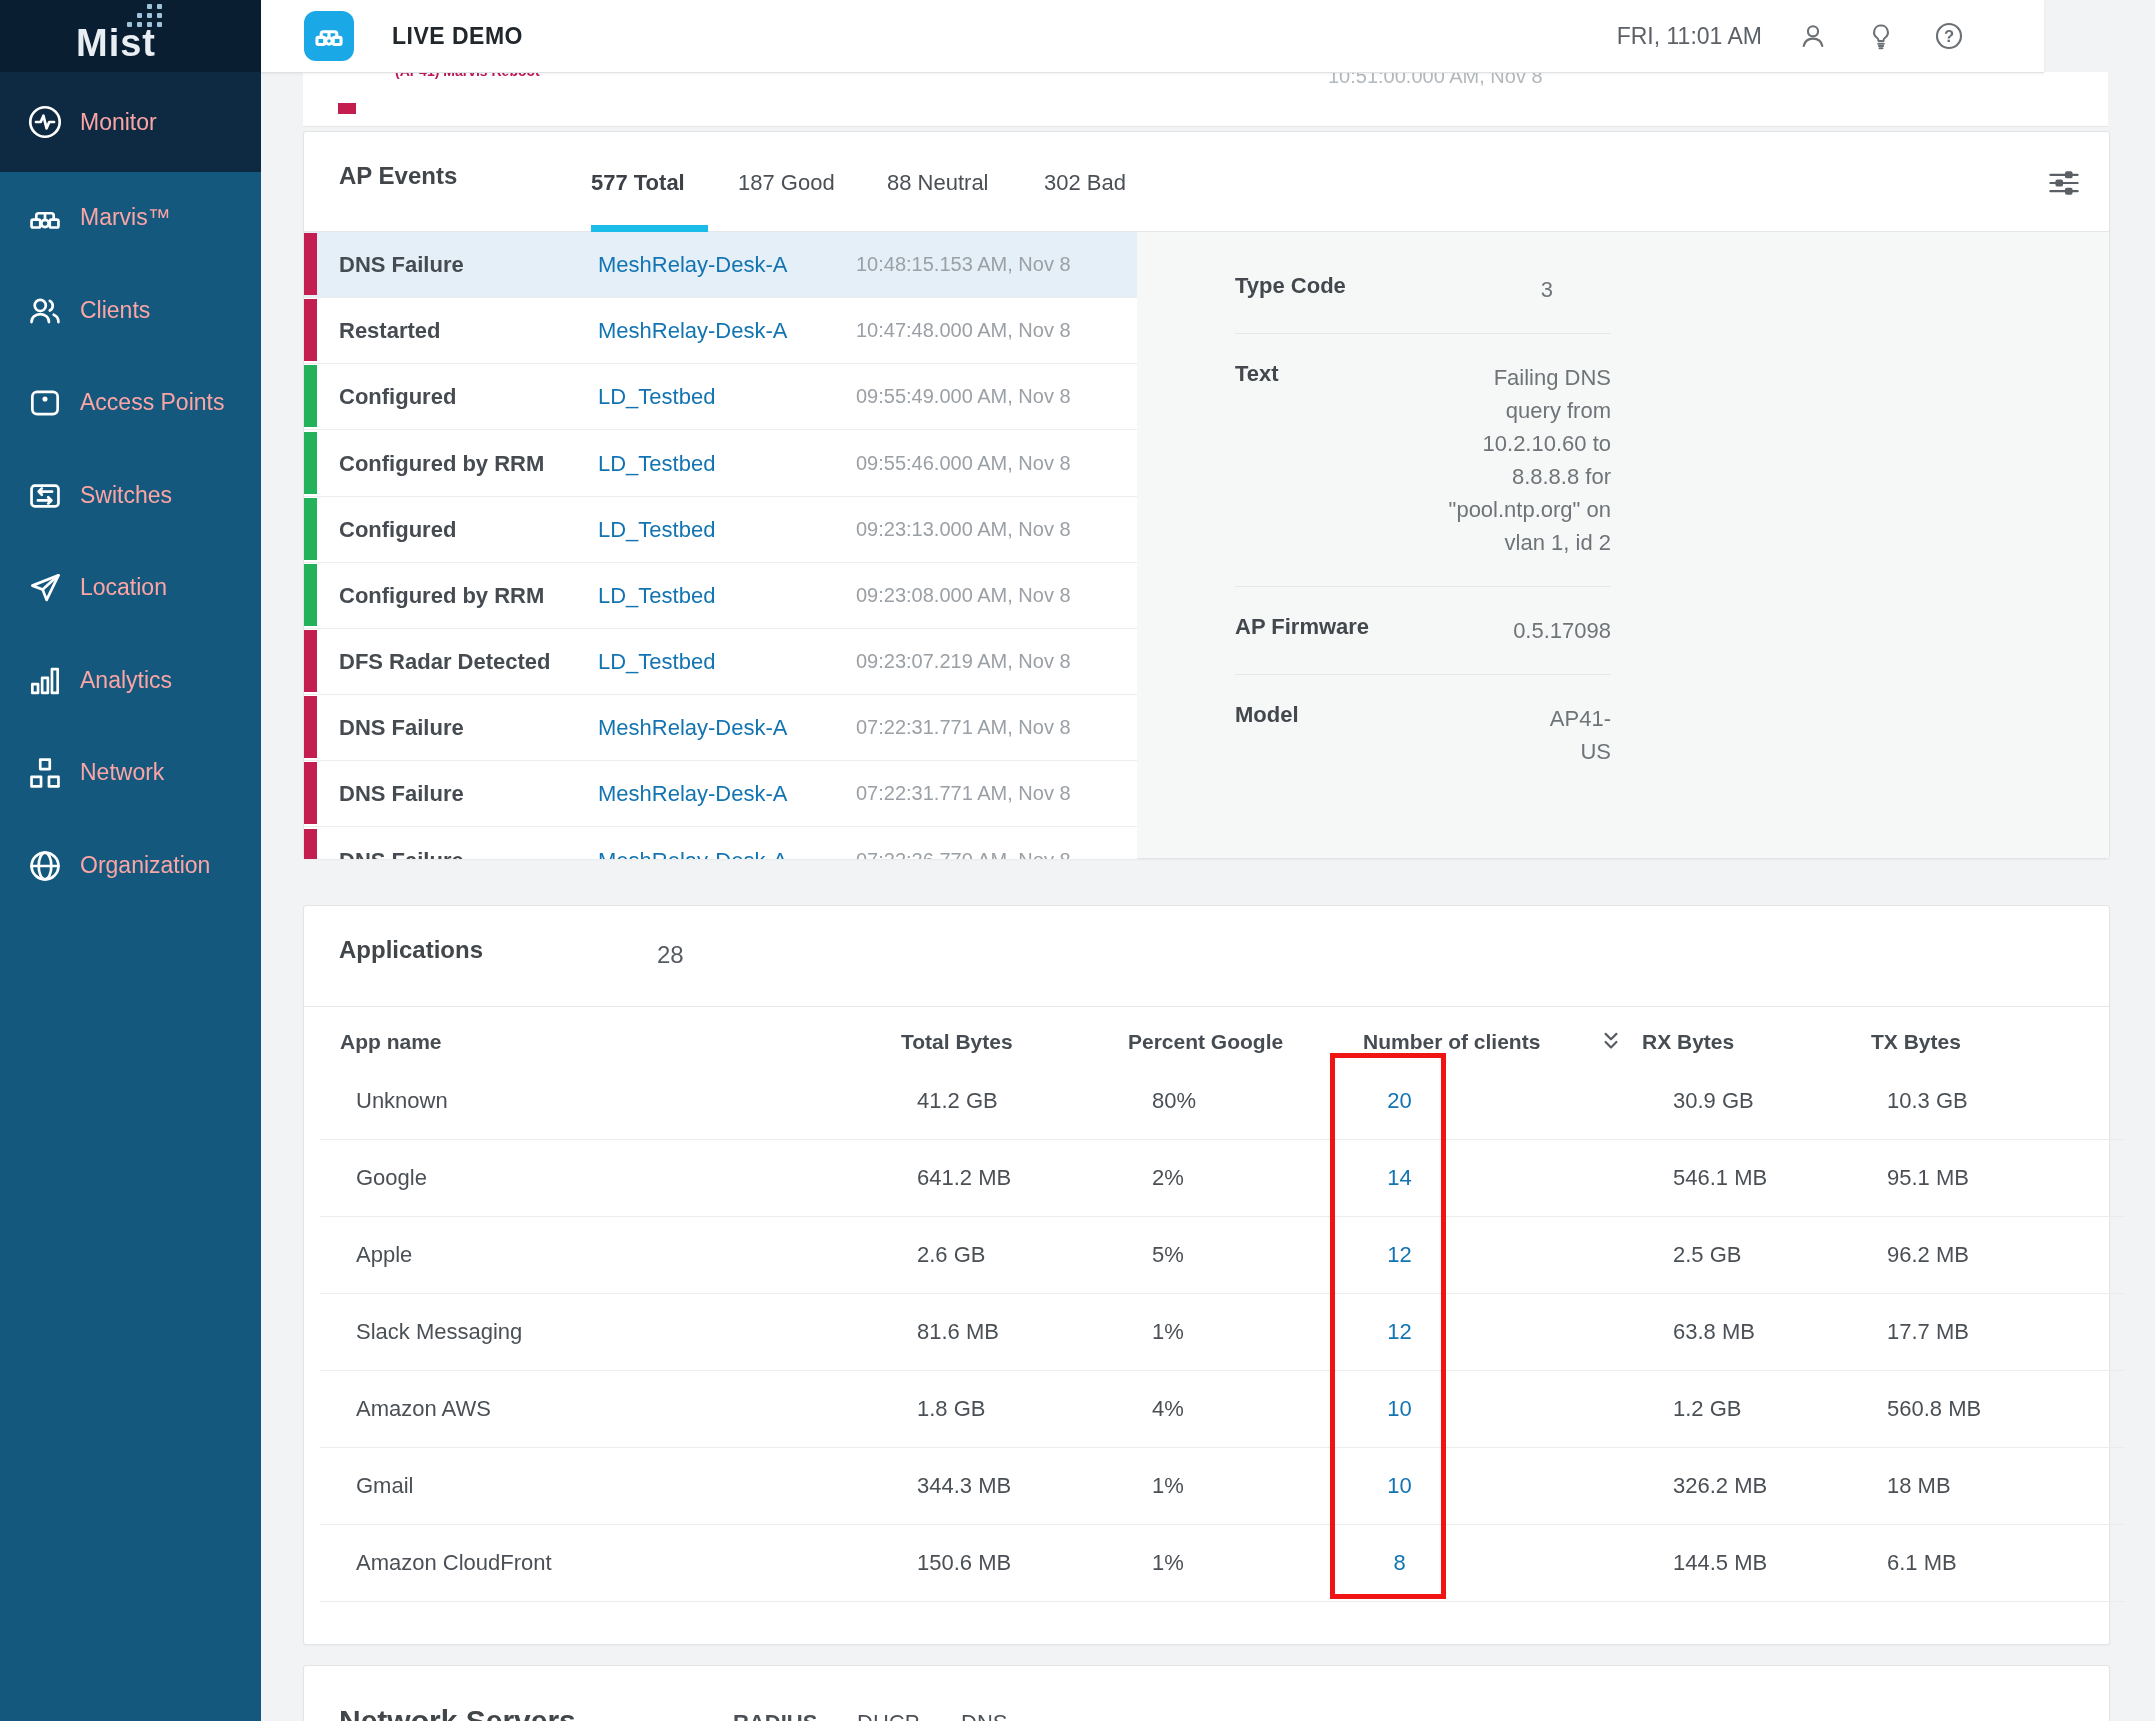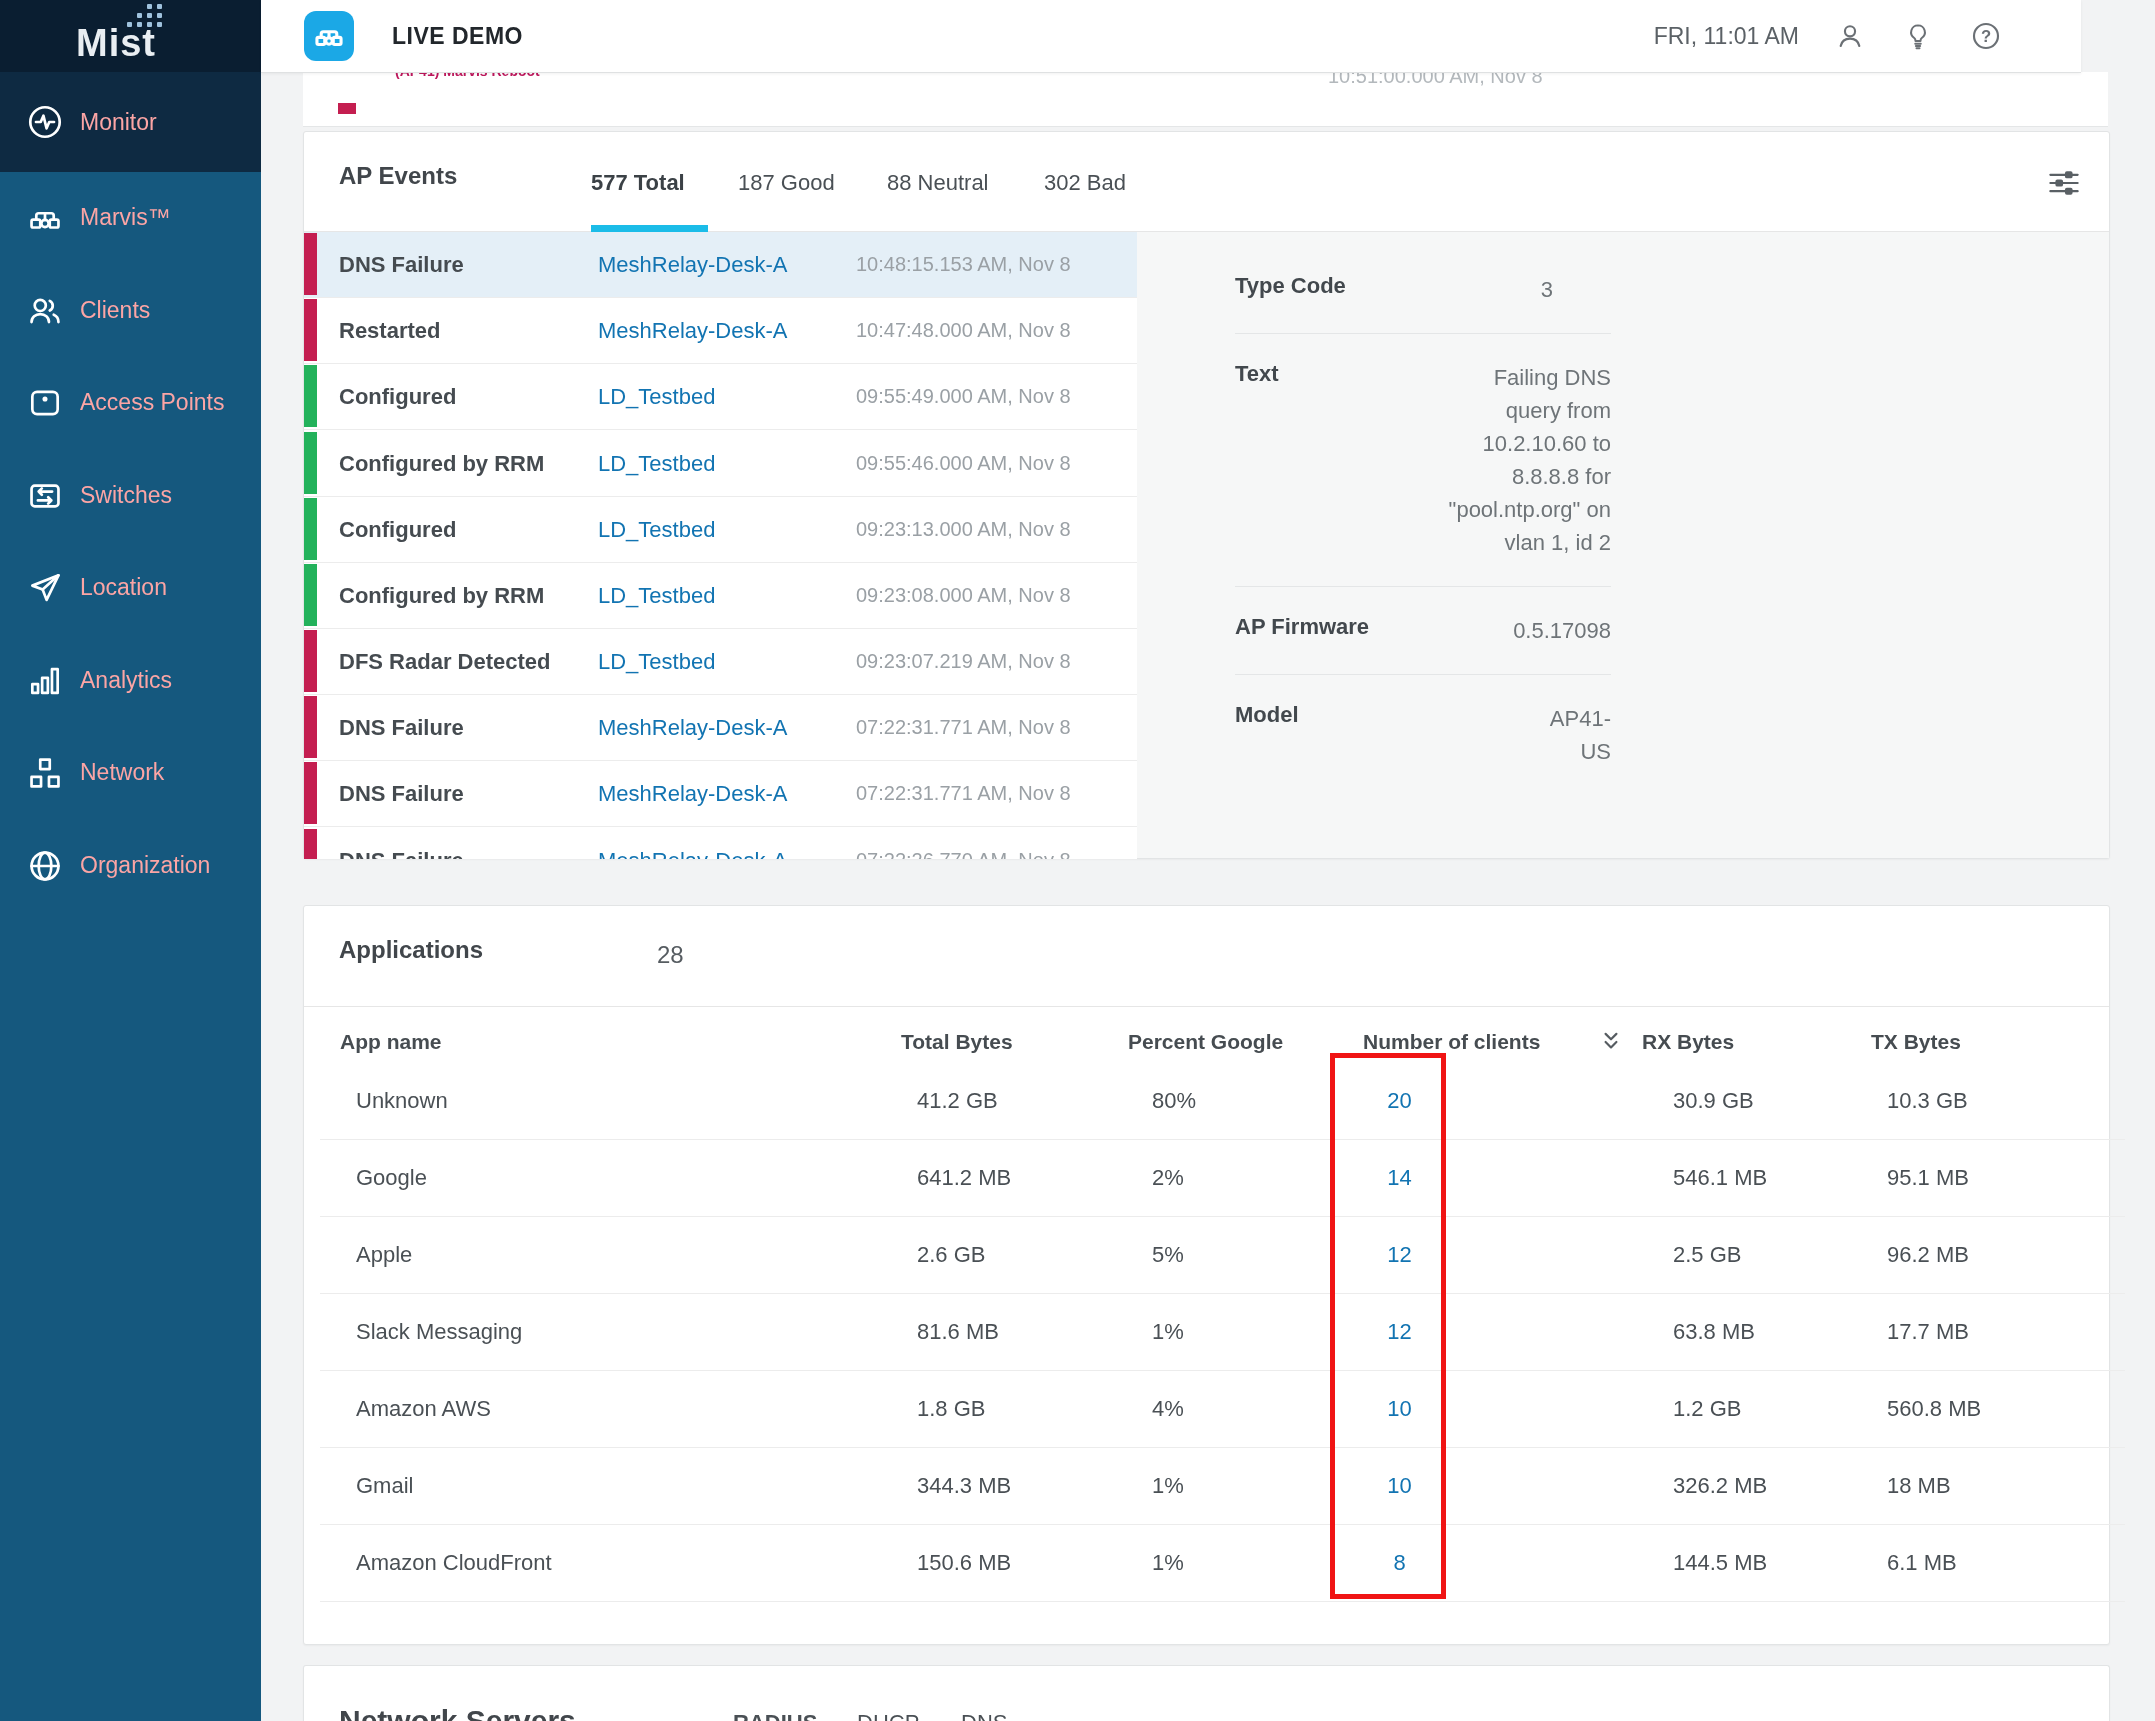--- a/index.html
+++ b/index.html
@@ -11,21 +11,21 @@
   .mist-text{position:absolute;left:76px;top:22px;color:#e9eef2;font-size:38px;font-weight:bold;letter-spacing:1px;}
   .mist-dots{position:absolute;left:127px;top:4px;width:60px;height:26px;}
   .mist-dots i{position:absolute;width:5px;height:5px;border-radius:1px;background:#9fc2dd;}
   .nav-item{position:absolute;left:0;width:261px;height:93px;display:flex;align-items:center;cursor:pointer;}
   .nav-item.active{background:#0e2a42;height:100px;}
   .nav-icon{position:absolute;left:26px;width:38px;height:38px;display:flex;align-items:center;justify-content:center;}
   .nav-label{position:absolute;left:80px;color:#fca5a5;font-size:23px;font-weight:400;white-space:nowrap;text-align:center;}
   .nav-icon svg{stroke:#fff;fill:none;stroke-width:1.7;stroke-linecap:round;stroke-linejoin:round;}
 
   
-  .topbar{position:absolute;left:261px;top:0;width:1783px;height:72px;background:#ffffff;border-bottom:1px solid #dfe1e2;box-shadow:0 1px 3px rgba(0,0,0,.06);z-index:20;padding-left:37px;}
+  .topbar{position:absolute;left:261px;top:0;width:1783px;height:72px;background:#ffffff;border-bottom:1px solid #dfe1e2;box-shadow:0 1px 3px rgba(0,0,0,.06);z-index:20;}
   .org-icon{position:absolute;left:43px;top:11px;width:50px;height:50px;border-radius:12px;background:#1ba8e6;display:flex;align-items:center;justify-content:center;}
   .org-icon svg{stroke:#fff;fill:none;stroke-width:2.2;stroke-linecap:round;stroke-linejoin:round;}
   .org-name{position:absolute;left:131px;top:0;height:72px;line-height:72px;font-size:23px;font-weight:bold;color:#22272c;letter-spacing:0.5px;}
   .topbar-right{position:absolute;right:78px;top:0;height:72px;display:flex;align-items:center;gap:34px;}
   .topbar-date{font-size:23px;color:#5b6166;}
   .tb-icon{width:34px;height:34px;display:flex;align-items:center;justify-content:center;cursor:pointer;}
   .tb-icon svg{stroke:#6b7075;fill:none;stroke-width:1.6;stroke-linecap:round;stroke-linejoin:round;}
 
   
   .card{position:absolute;background:#fff;border:1px solid #e2e4e5;border-radius:3px;box-shadow:0 1px 2px rgba(0,0,0,.04);}

